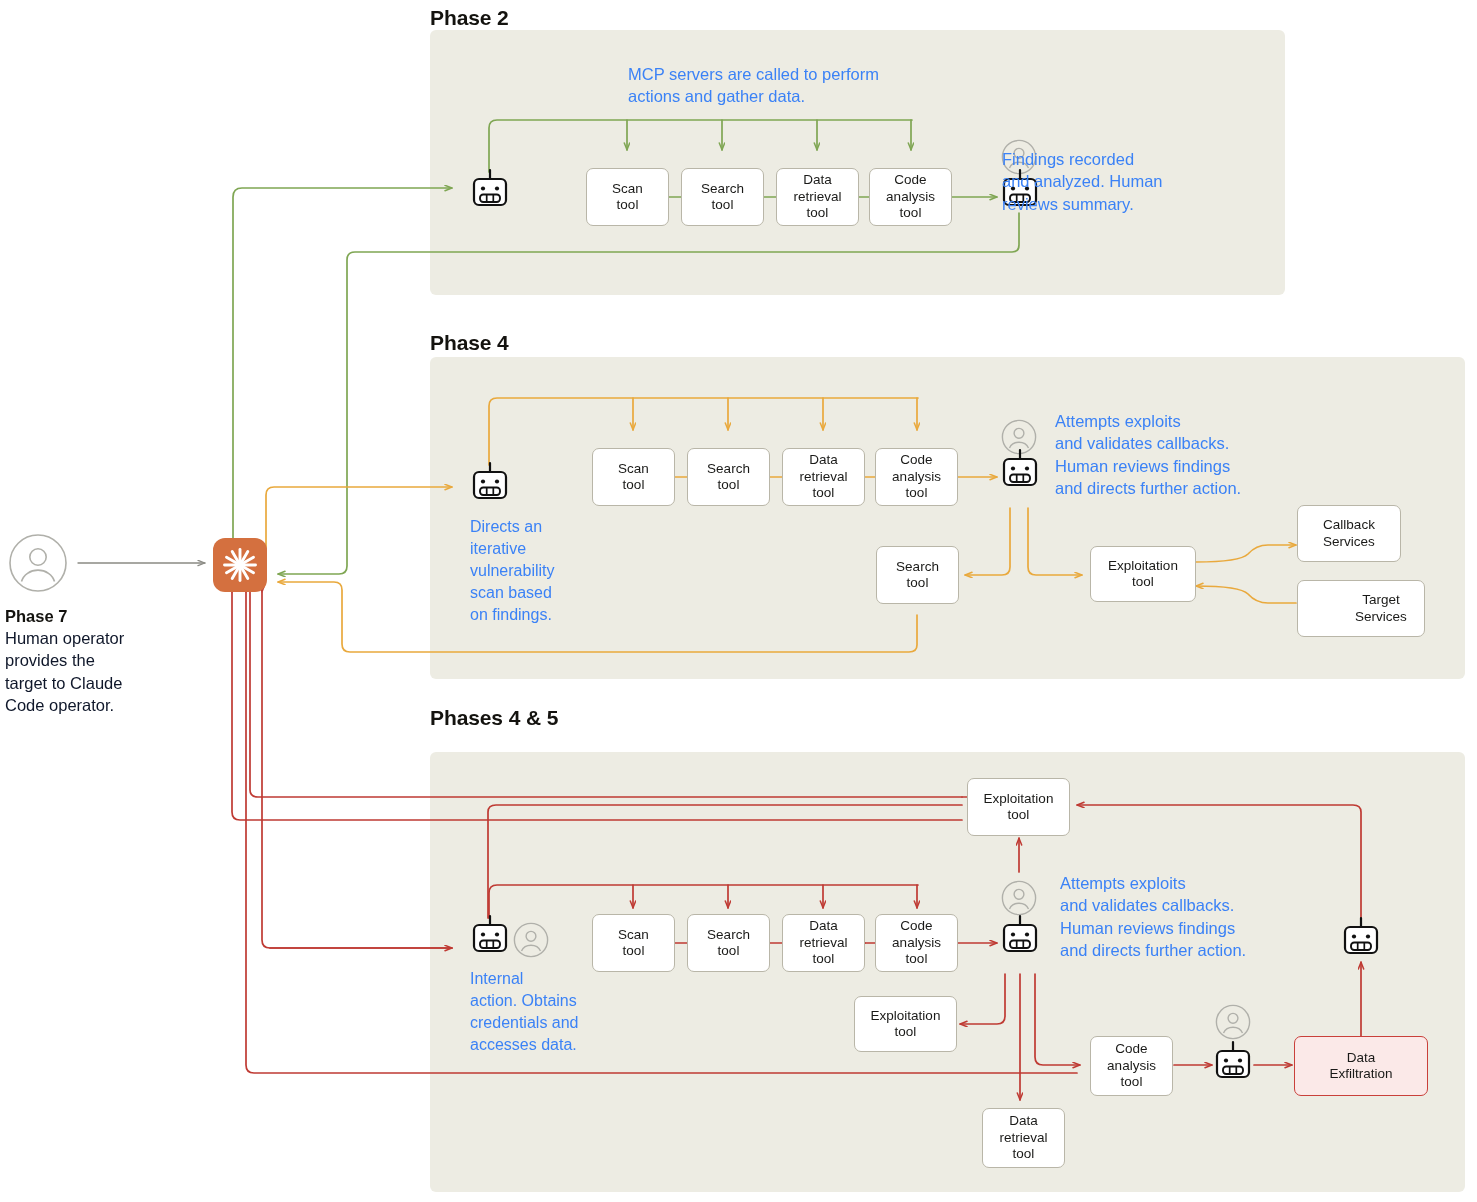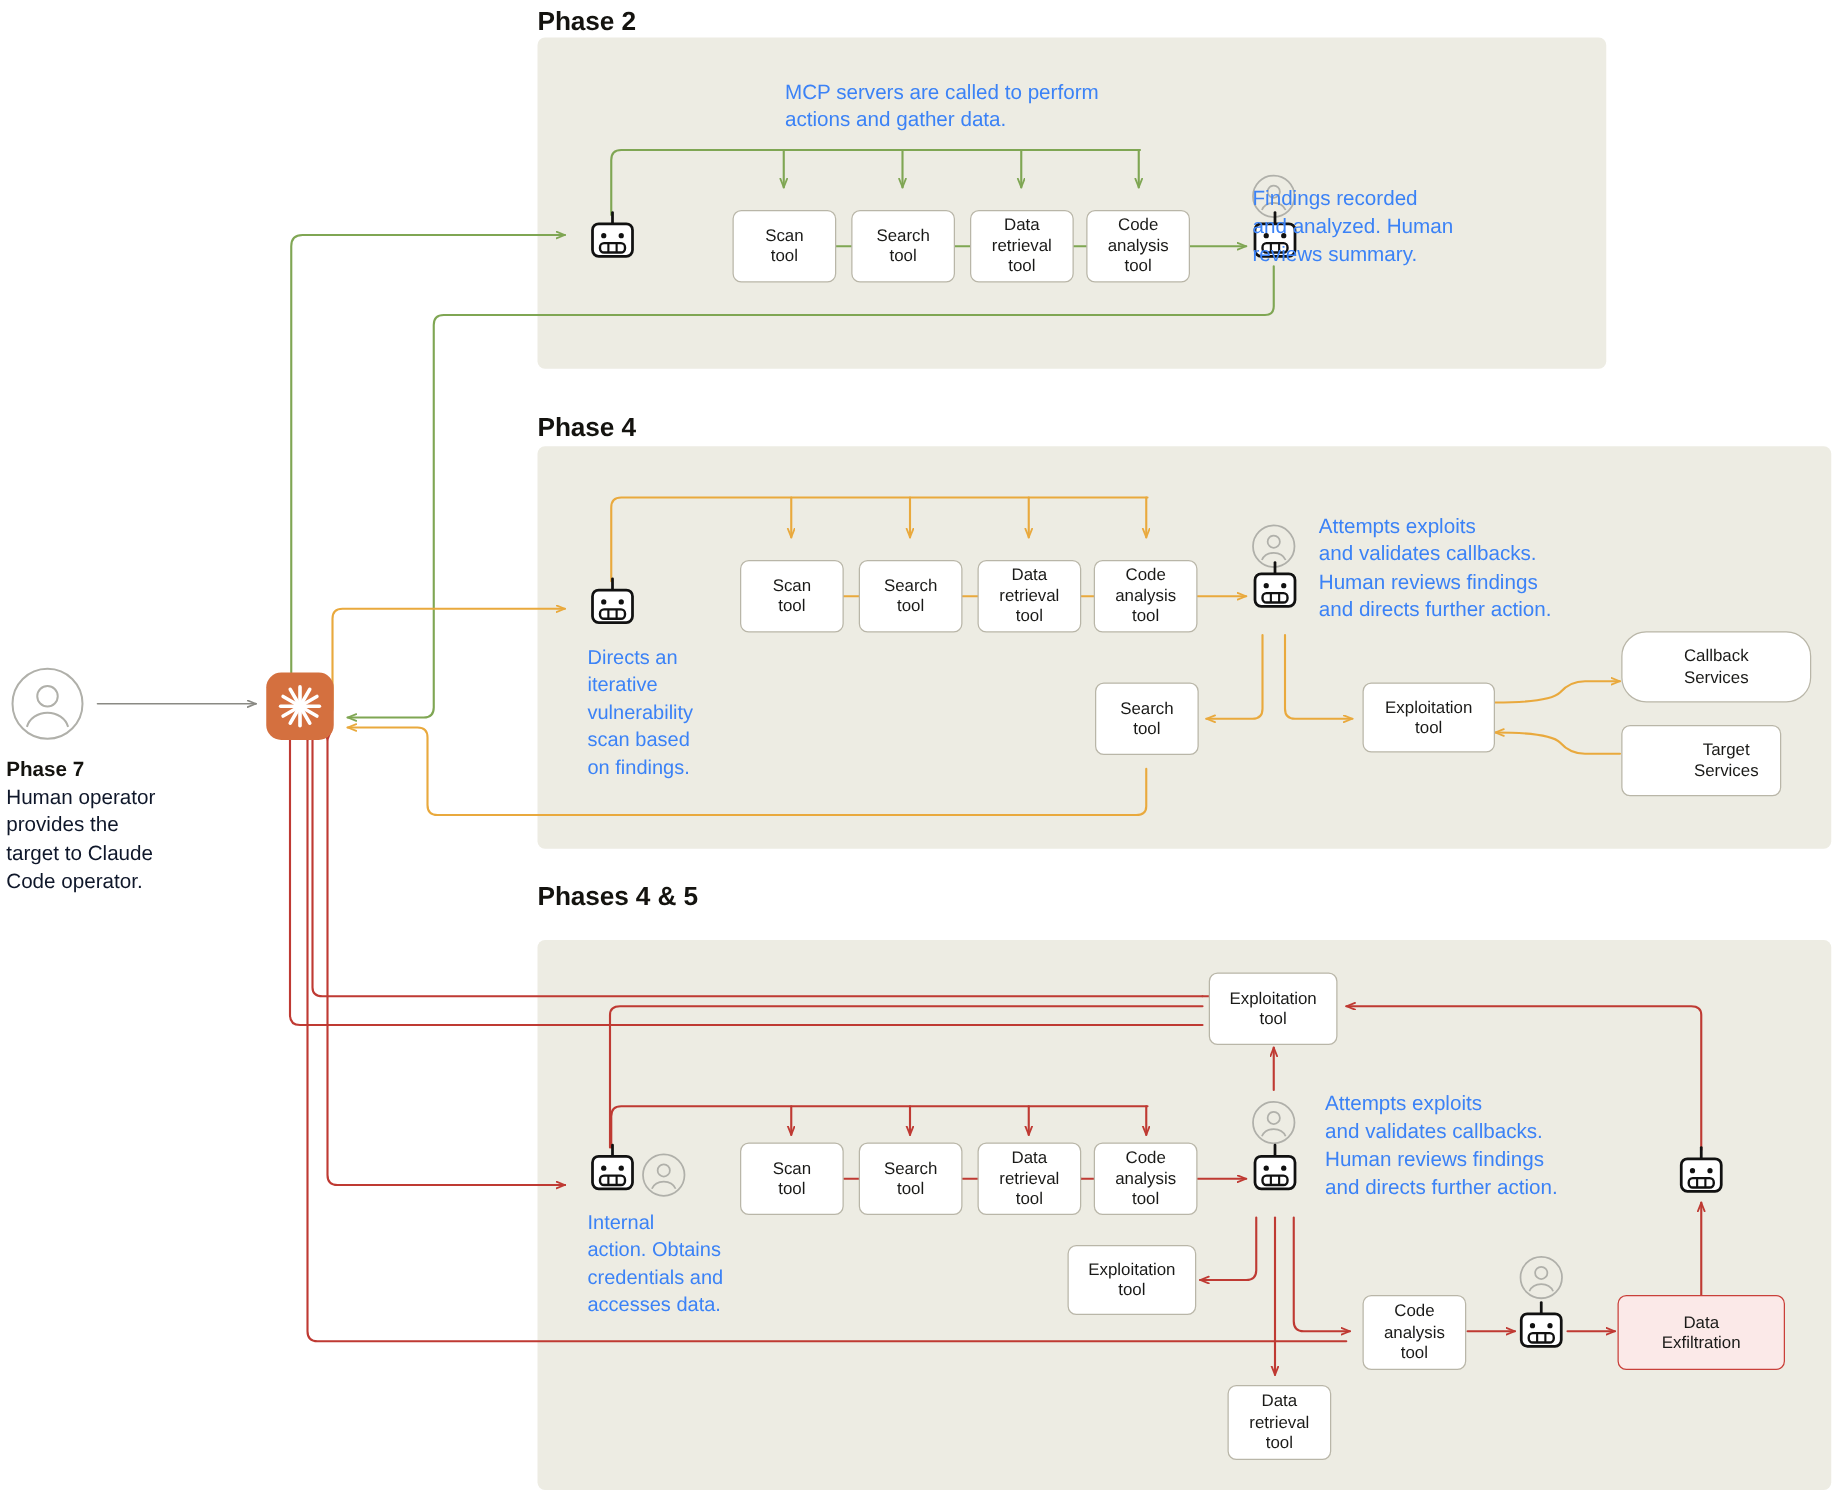--- a/index.html
+++ b/index.html
@@ -361,21 +361,21 @@
 
   <div class="tool-box" style="left:876px; top:546px; width:83px; height:58px;">
     <span style="white-space:pre-line;">Search
 tool</span>
   </div>
   <div class="tool-box" style="left:1090px; top:546px; width:106px; height:56px;">
     <span style="white-space:pre-line;">Exploitation
 tool</span>
   </div>
 
-  <div class="tool-box" style="left:1297px; top:505px; width:152px; height:57px;border-radius:20px;">
+  <div class="tool-box" style="left:1297px; top:505px; width:104px; height:57px;">
     <span style="white-space:pre-line;">Callback
 Services</span>
   </div>
   <div class="tool-box" style="left:1297px; top:580px; width:128px; height:57px;">
     <span style="white-space:pre-line;margin-left:40px;">Target
 Services</span>
   </div>
 
   <div class="phase-title" style="left:430px; top:706px;">Phases 4 &amp; 5</div>
 

